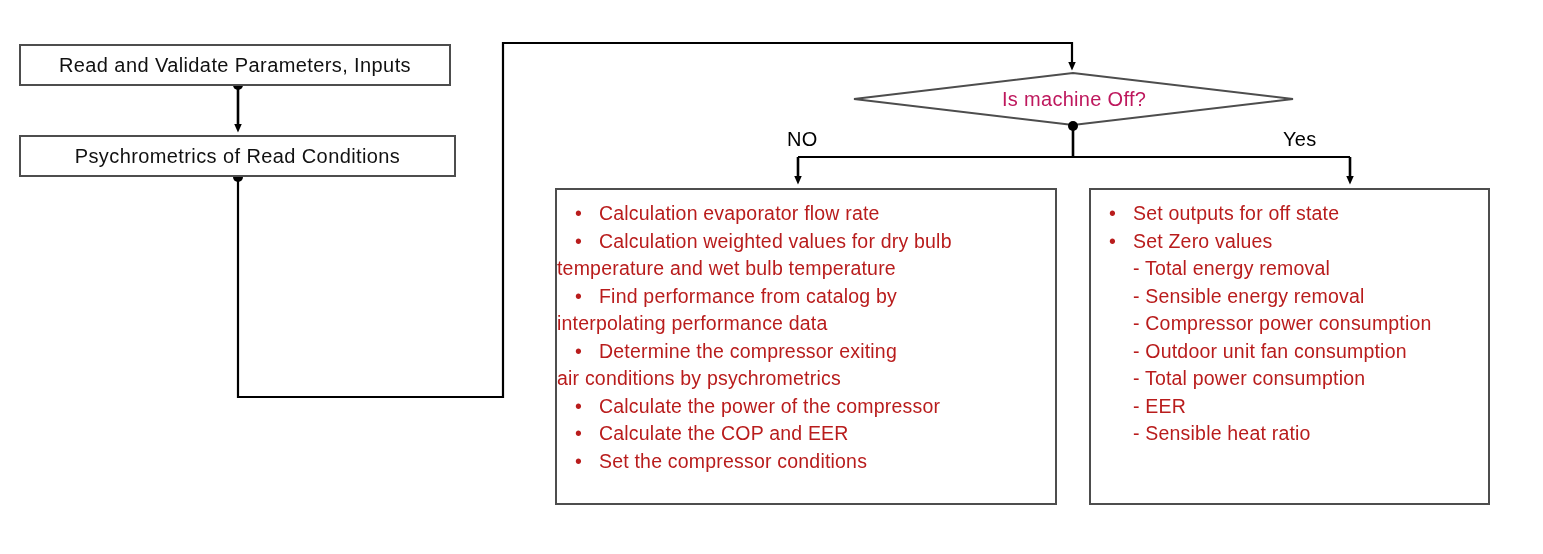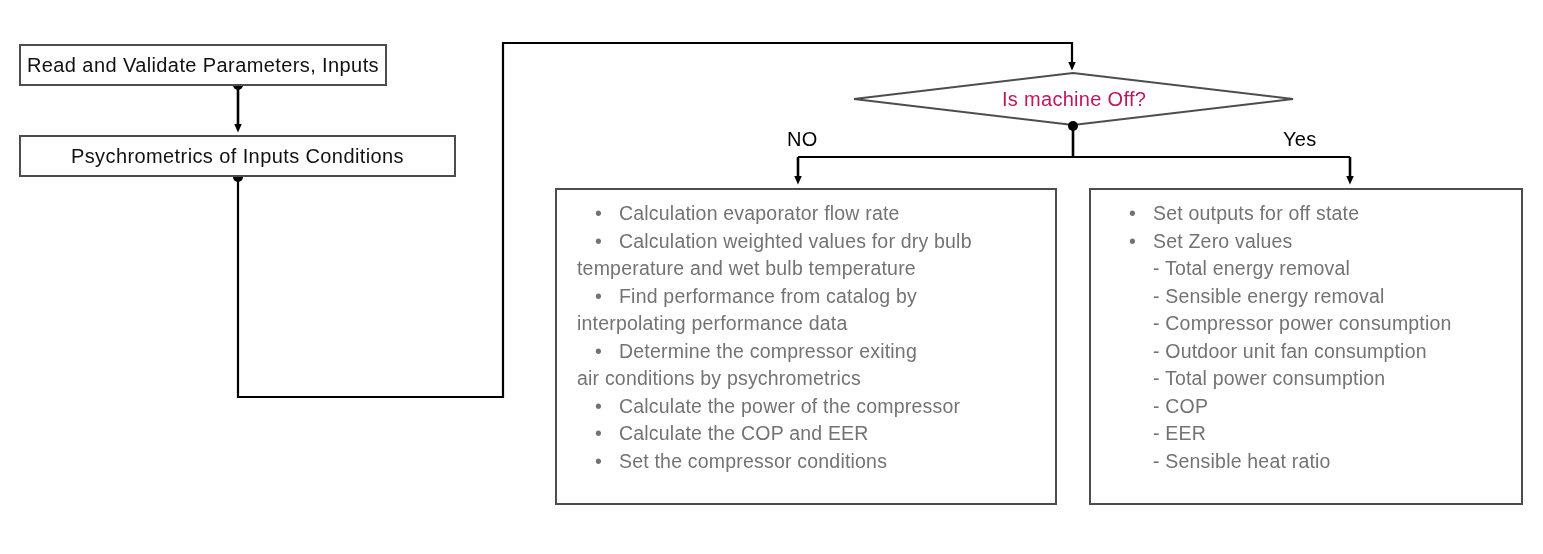--- a/index.html
+++ b/index.html
@@ -47,24 +47,23 @@
     padding: 10px 0 8px 0;
   }
   .list-node ul {
     list-style: none;
     margin: 0;
     padding: 0;
   }
   .list-node li {
     font-size: 19.5px;
     line-height: 27.5px;
-    color: #737373;
+    color: #b91c1c;
     white-space: nowrap;
     letter-spacing: 0.2px;
-    margin-left: 20px;
   }
   .bullet-item {
     position: relative;
     padding-left: 42px;
   }
   .bullet-item::before {
     content: "\2022";
     position: absolute;
     left: 18px;
     top: 0;
@@ -119,26 +118,26 @@
 
     <g>
       <circle cx="1073" cy="126" r="5" fill="#000000"></circle>
       <path d="M1073,126 L1073,157" fill="none" stroke="#000000" stroke-width="2.6"></path>
       <path d="M798,157 L1350,157" fill="none" stroke="#000000" stroke-width="2.2"></path>
       <line x1="798" y1="157" x2="798" y2="180" stroke="#000000" stroke-width="2.6" marker-end="url(#arrowhead)"></line>
       <line x1="1350" y1="157" x2="1350" y2="180" stroke="#000000" stroke-width="2.6" marker-end="url(#arrowhead)"></line>
     </g>
   </svg>
 
-  <div class="node plain" style="left:19px; top:44px; width:368px; height:42px;">
+  <div class="node plain" style="left:19px; top:44px; width:432px; height:42px;">
     <span class="node-label">Read and Validate Parameters, Inputs</span>
   </div>
 
   <div class="node plain" style="left:19px; top:135px; width:437px; height:42px;">
-    <span class="node-label">Psychrometrics of Inputs Conditions</span>
+    <span class="node-label">Psychrometrics of Read Conditions</span>
   </div>
 
   <div class="diamond-text" style="left:1002px; top:88px;">Is machine Off?</div>
 
   <div class="edge-label" style="left:787px; top:128px;">NO</div>
   <div class="edge-label" style="left:1283px; top:128px;">Yes</div>
 
   <div class="node list-node" style="left:555px; top:188px; width:502px; height:317px;">
     <ul id="no-branch-list">
         <li class="bullet-item">Calculation evaporator flow rate</li>
@@ -147,28 +146,27 @@
         <li class="bullet-item">Find performance from catalog by</li>
         <li class="cont-item">interpolating performance data</li>
         <li class="bullet-item">Determine the compressor exiting</li>
         <li class="cont-item">air conditions by psychrometrics</li>
         <li class="bullet-item">Calculate the power of the compressor</li>
         <li class="bullet-item">Calculate the COP and EER</li>
         <li class="bullet-item">Set the compressor conditions</li>
       </ul>
   </div>
 
-  <div class="node list-node" style="left:1089px; top:188px; width:434px; height:317px;">
+  <div class="node list-node" style="left:1089px; top:188px; width:401px; height:317px;">
     <ul id="yes-branch-list">
         <li class="bullet-item">Set outputs for off state</li>
         <li class="bullet-item">Set Zero values</li>
         <li class="dash-item">- Total energy removal</li>
         <li class="dash-item">- Sensible energy removal</li>
         <li class="dash-item">- Compressor power consumption</li>
         <li class="dash-item">- Outdoor unit fan consumption</li>
         <li class="dash-item">- Total power consumption</li>
-        <li class="dash-item">- COP</li>
         <li class="dash-item">- EER</li>
         <li class="dash-item">- Sensible heat ratio</li>
       </ul>
   </div>
 
 </div>
 
 </body></html>

